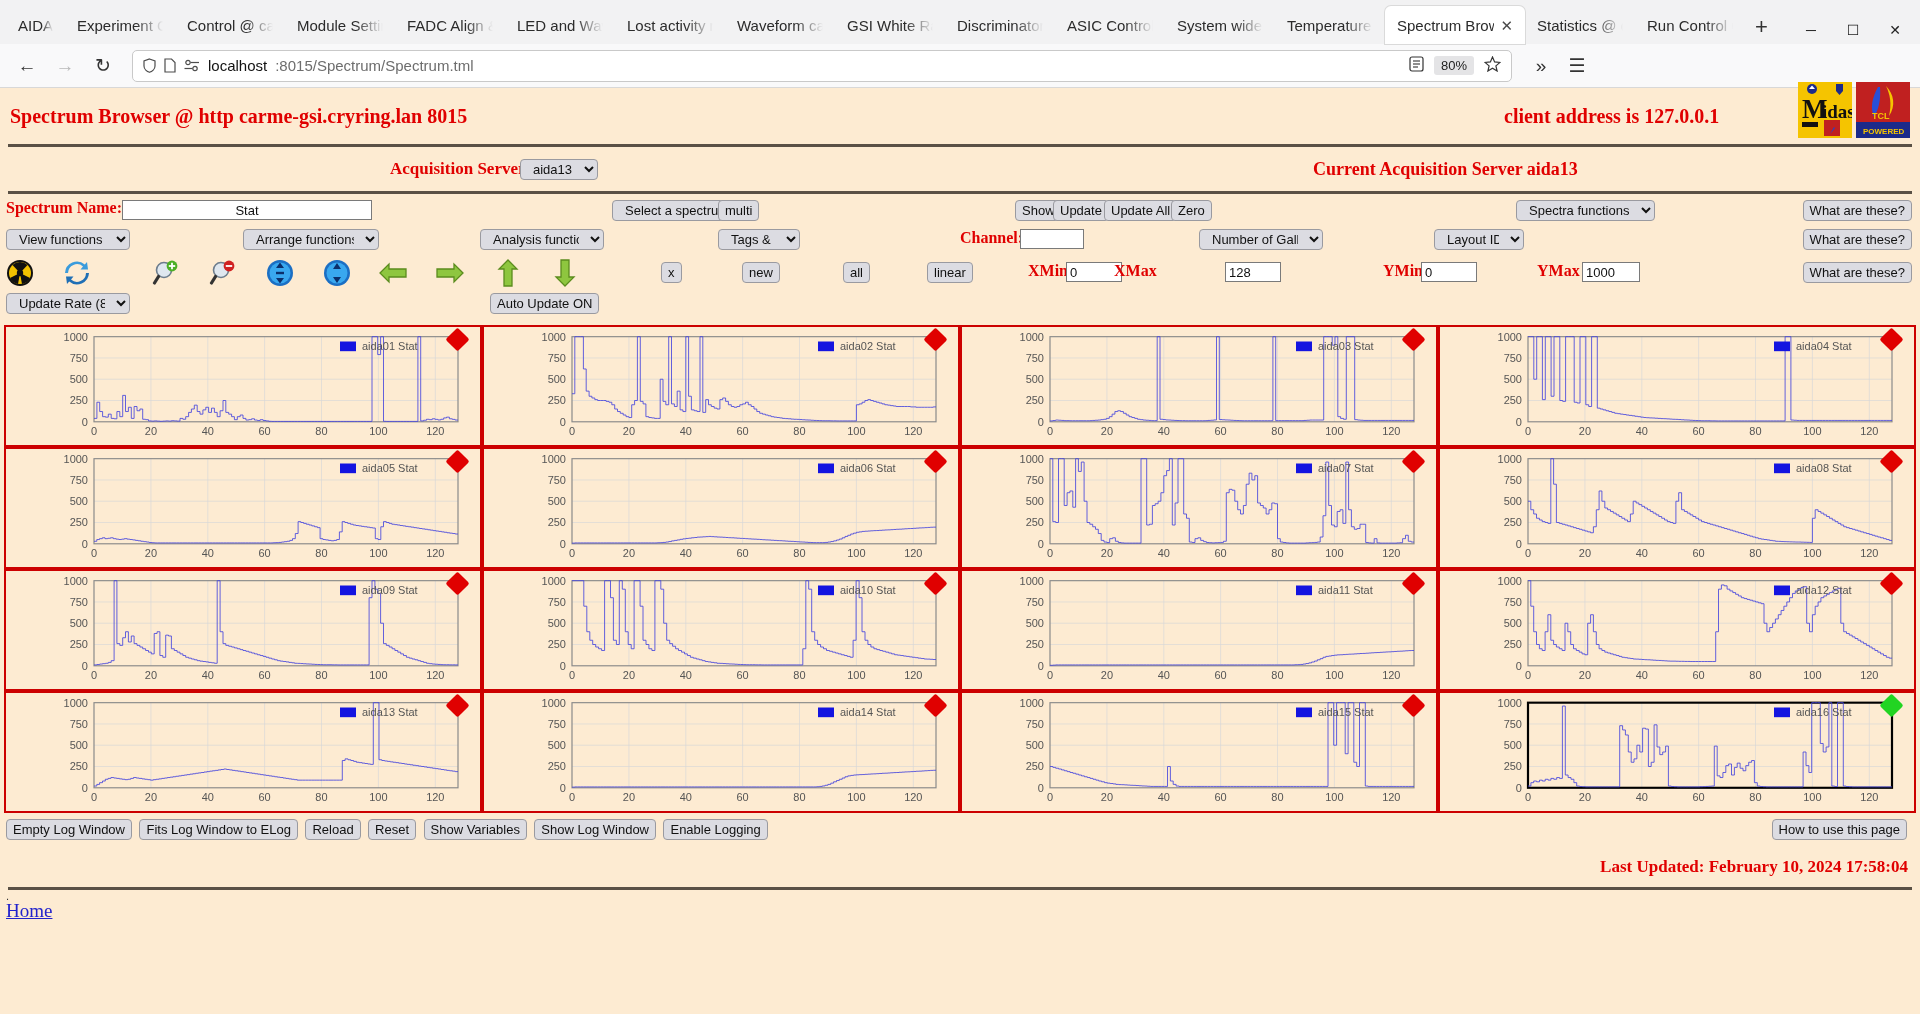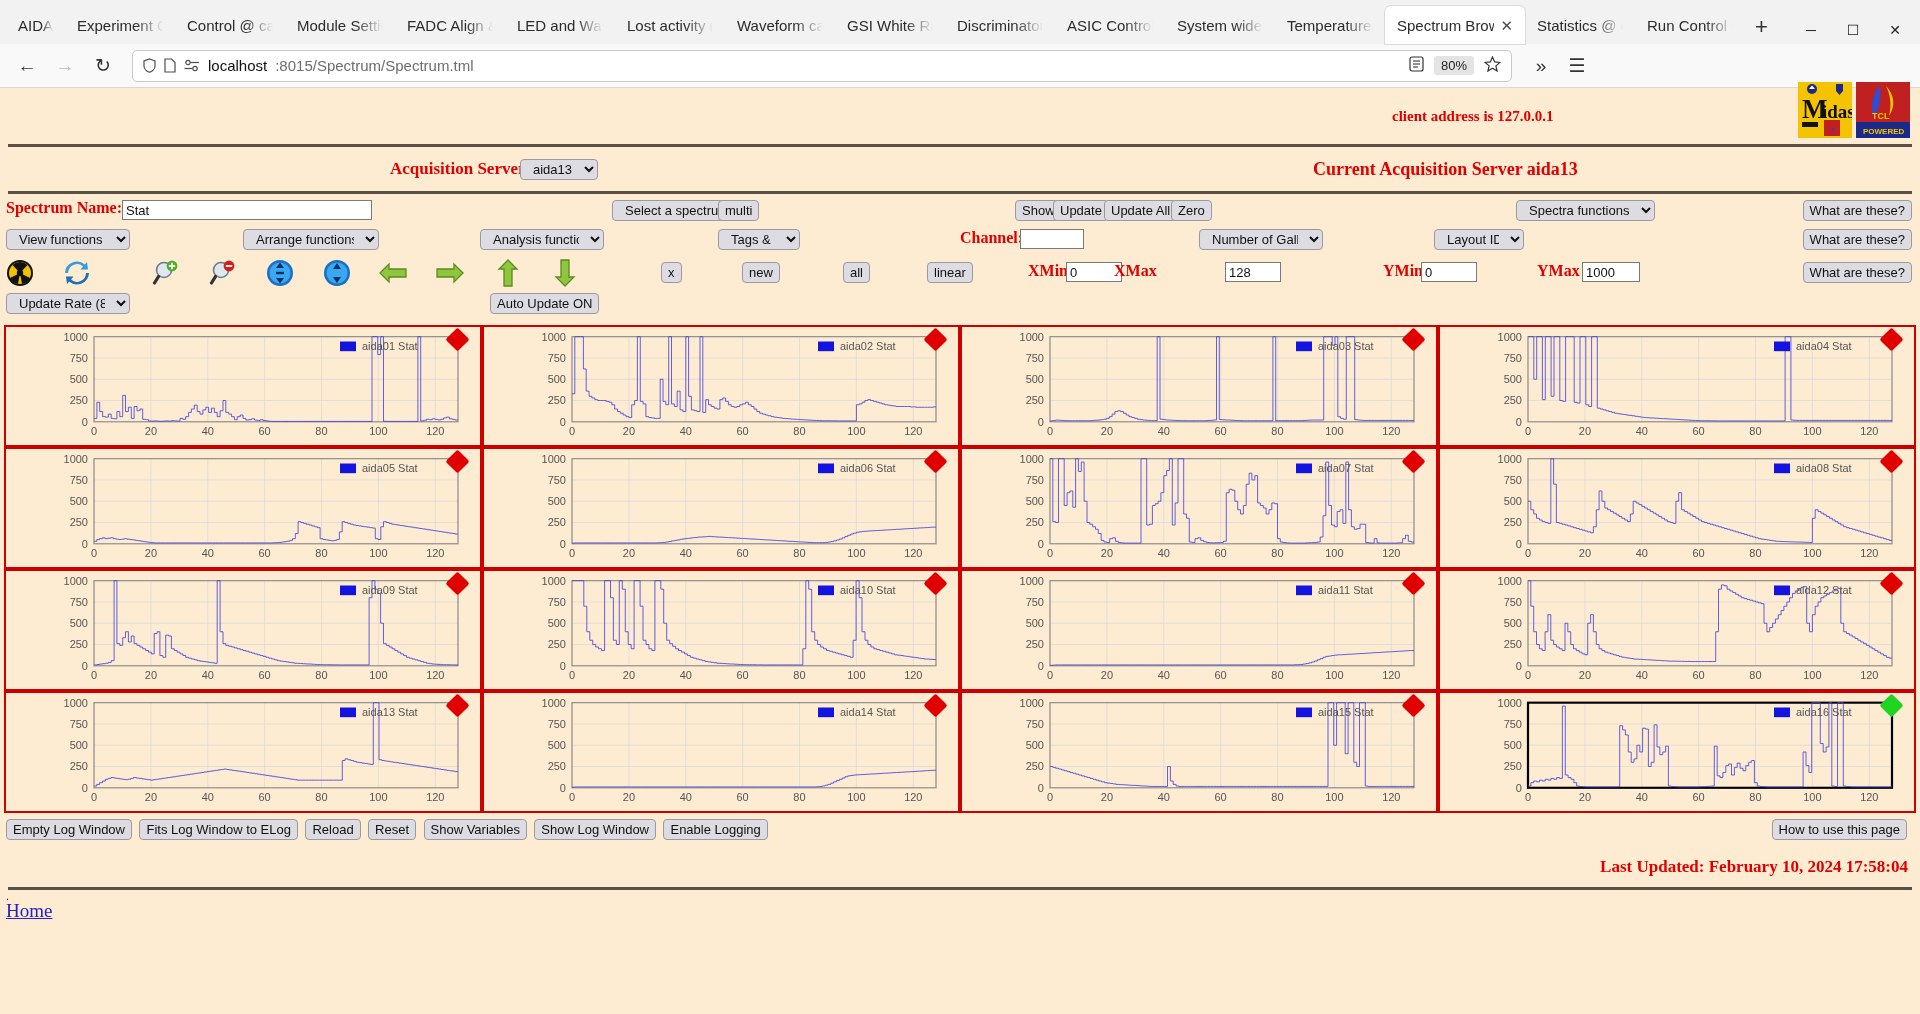--- a/index.html
+++ b/index.html
@@ -48,22 +48,22 @@
   .uicon { color:#4d4d4d; font-size:14px; display:flex; align-items:center; }
   .zoombadge { background:#e4e4e6; border-radius:3px; padding:2px 7px; font-size:13px; color:#222; }
   .navright { display:flex; align-items:center; gap:2px; }
 
   
   #page { width:1920px; background:#fdebd2; padding:0; position:relative; }
   .hr { height:3px; background:#5a5045; margin:0 8px; }
 
   #titlerow { height:56px; display:flex; align-items:center; padding:0 10px; position:relative; }
   #sb-title { font-family:"Liberation Serif", serif; font-weight:bold; font-size:20px; color:#e00000; }
-  #client-addr { position:absolute; left:1392px; font-family:"Liberation Serif", serif;
-                 font-weight:bold; font-size:15px; color:#e00000; }
+  #client-addr { position:absolute; left:1504px; font-family:"Liberation Serif", serif;
+                 font-weight:bold; font-size:20px; color:#e00000; }
   #logos { position:absolute; right:10px; top:-6px; display:flex; gap:4px; }
   .logo { width:54px; height:56px; }
 
   #acqrow { height:44px; display:flex; align-items:center; position:relative; }
   #acq-label { position:absolute; left:390px; font-family:"Liberation Serif", serif; font-weight:bold;
                font-size:17px; color:#e00000; }
   #acq-select { position:absolute; left:520px; }
   #cur-acq { position:absolute; left:1313px; font-family:"Liberation Serif", serif; font-weight:bold;
              font-size:18px; color:#e00000; }
 
@@ -226,20 +226,21 @@
     <div class="navright">
       <div class="navbtn">»</div>
       <div class="navbtn">☰</div>
     </div>
   </div>
 </div>
 
 <div id="page">
 
   <div id="titlerow">
+    <div id="sb-title">Spectrum Browser @ http carme-gsi.cryring.lan 8015</div>
     <div id="client-addr">client address is 127.0.0.1</div>
     <div id="logos">
       <svg class="logo" viewBox="0 0 54 56">
         <rect x="0" y="0" width="54" height="56" fill="#f5c400"></rect>
         <circle cx="14" cy="7" r="5" fill="#1b2a8a"></circle>
         <path d="M11 7 L14 3.5 L17 7 Z" fill="#fff"></path>
         <path d="M38 2 h7 v7 l-3.5 4 L38 9 Z" fill="#1b2a8a"></path>
         <text x="4" y="36" font-family="Liberation Serif, serif" font-size="27" font-weight="bold" fill="#111">M</text>
         <text x="24" y="36" font-family="Liberation Serif, serif" font-size="19" font-weight="bold" fill="#111">idas</text>
         <rect x="4" y="40" width="16" height="5" fill="#111"></rect>
@@ -265,21 +266,21 @@
       <option>aida13</option>
     </select>
     <span id="cur-acq">Current Acquisition Server aida13</span>
   </div>
 
   <div class="hr"></div>
 
   
   <div class="ctlrow" style="height:32px;">
     <span class="abs lbl-red" style="left:6px; top:5px;">Spectrum Name:</span>
-    <input type="text" class="abs" style="left: 122px; top: 6px; width: 250px;" value="Stat">
+    <input type="text" class="abs" style="left: 122px; top: 6px; width: 250px; text-align: center;" value="Stat">
     <select class="abs" style="left:612px; top:6px;">
       <option>Select a spectrum</option>
     </select>
     <button class="btn abs" style="left:718px; top:6px;">multi</button>
     <button class="btn abs" style="left:1015px; top:6px;">Show</button>
     <button class="btn abs" style="left:1053px; top:6px;">Update</button>
     <button class="btn abs" style="left:1104px; top:6px;">Update All</button>
     <button class="btn abs" style="left:1171px; top:6px;">Zero</button>
     <select class="abs" style="left:1516px; top:6px;">
       <option>Spectra functions</option>

